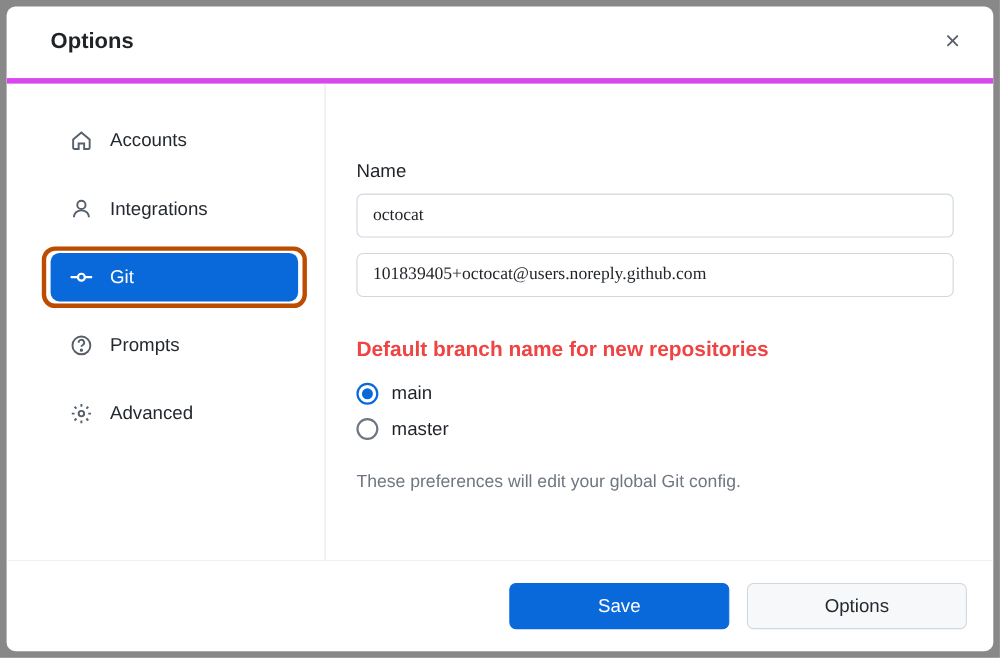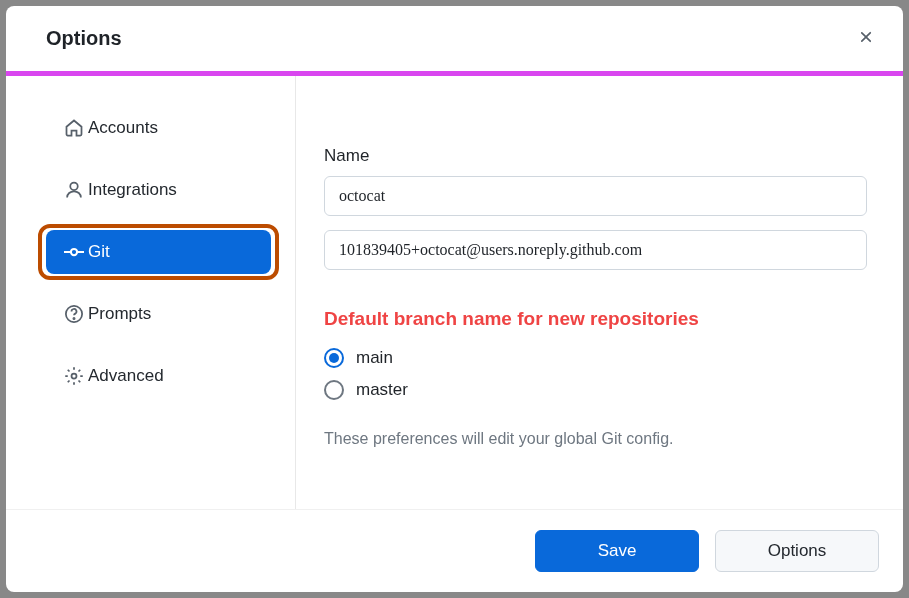--- a/index.html
+++ b/index.html
@@ -61,21 +61,21 @@
       display: flex;
       flex-direction: column;
       gap: 18px;
     }
     .sidebar-wrapper {
       position: relative;
     }
     .sidebar-item {
       display: flex;
       align-items: flex-start;
-      gap: 4px;
+      gap: 16px;
       padding: 12px 18px;
       border-radius: 8px;
       cursor: pointer;
       color: #24292f;
       font-size: 17px;
     }
     .sidebar-item .icon {
       width: 20px;
       height: 20px;
       display: flex;
@@ -170,21 +170,21 @@
     }
     .modal-footer {
       padding: 20px 24px;
       display: flex;
       justify-content: flex-end;
       gap: 16px;
       border-top: 1px solid #f0f0f0;
     }
     .btn {
       padding: 10px 0;
-      width: 164px;
+      width: 200px;
       font-size: 17px;
       border-radius: 6px;
       cursor: pointer;
       font-family: inherit;
       text-align: center;
     }
     .btn-primary {
       background: #0969da;
       color: #fff;
       border: 1px solid #0969da;

